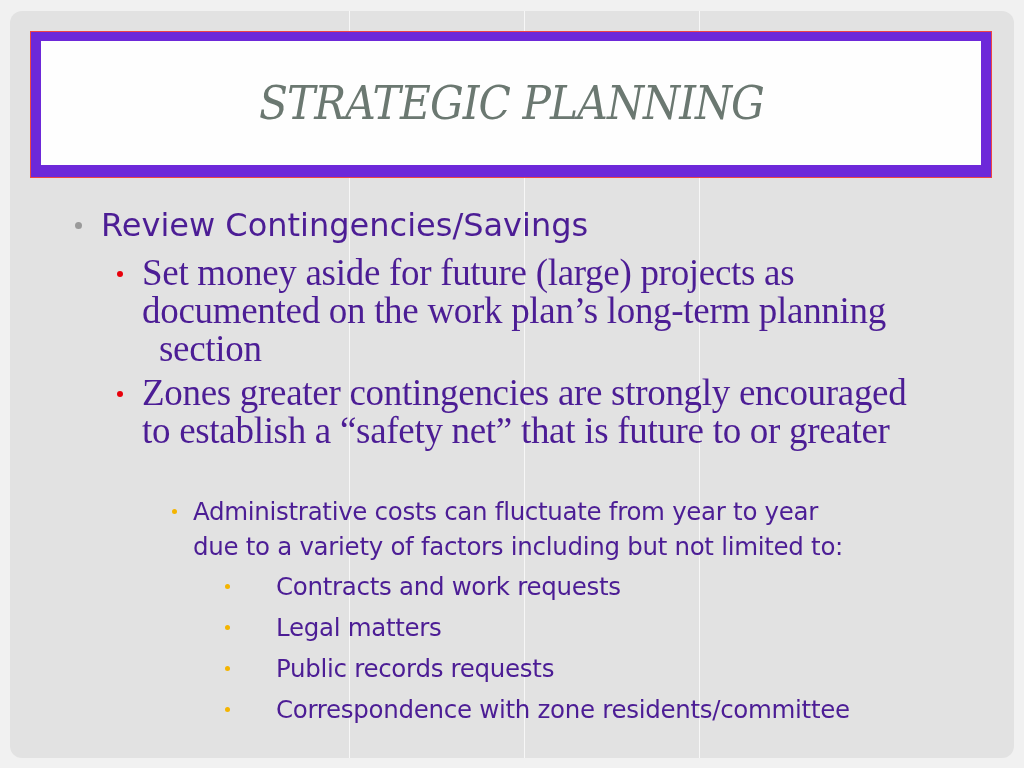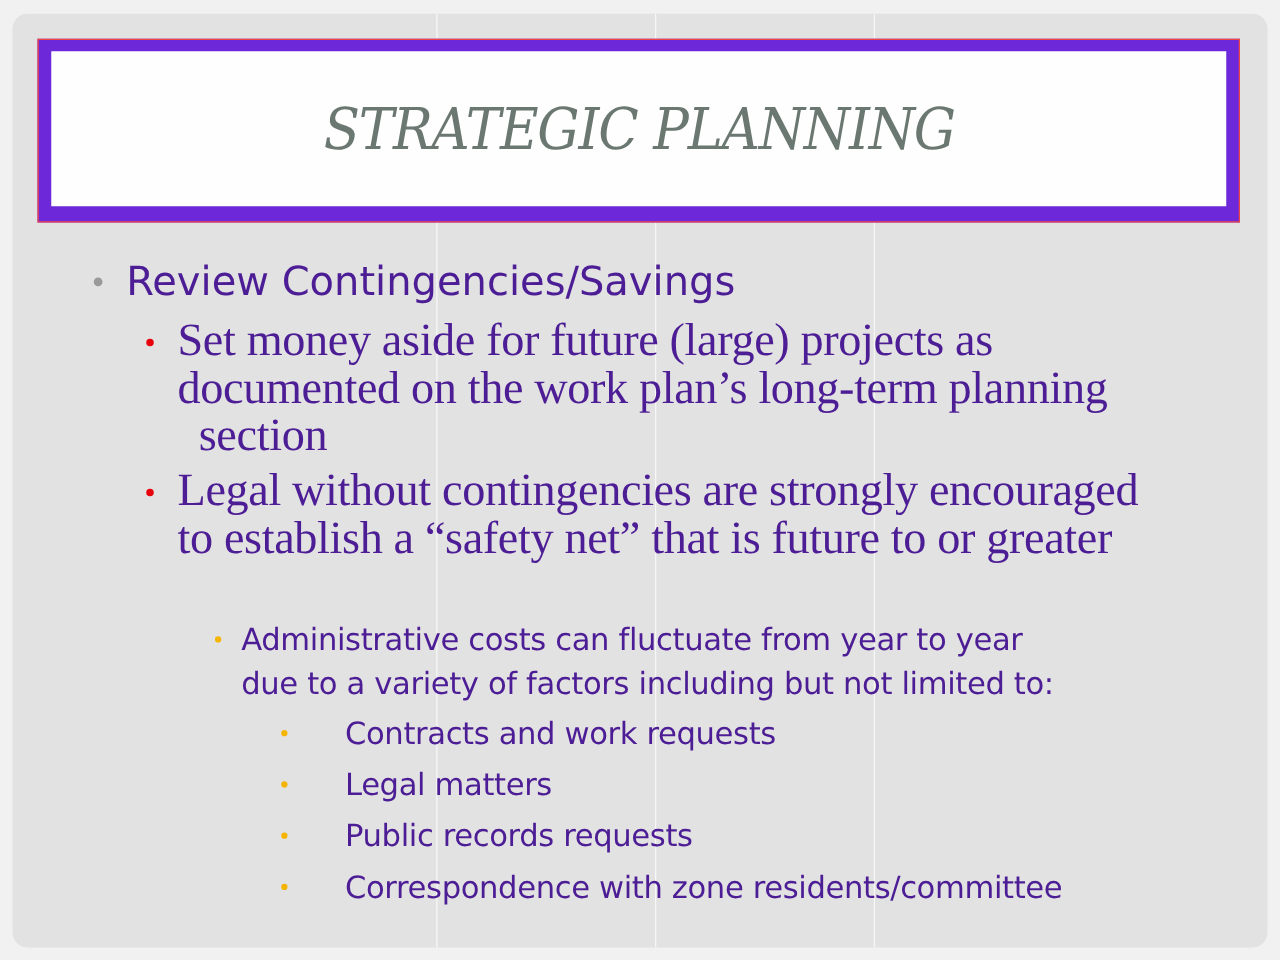--- a/index.html
+++ b/index.html
@@ -55,21 +55,21 @@
 
   <span class="bullet" style="left:75px;top:222px;width:7px;height:7px;background:#9a9a9a"></span>
   <div class="item l1" style="left:101px;top:206px">Review Contingencies/Savings</div>
 
   <span class="bullet" style="left:117px;top:271px;width:6px;height:6px;background:#e8000b"></span>
   <div class="item l2" style="left:142px;top:254px">Set money aside for future (large) projects as</div>
   <div class="item l2" style="left:142px;top:292px">documented on the work plan’s long-term planning</div>
   <div class="item l2" style="left:159px;top:330px">section</div>
 
   <span class="bullet" style="left:117px;top:391px;width:6px;height:6px;background:#e8000b"></span>
-  <div class="item l2" style="left:142px;top:374px">Legal without contingencies are strongly encouraged</div>
+  <div class="item l2" style="left:142px;top:374px">Zones greater contingencies are strongly encouraged</div>
   <div class="item l2" style="left:142px;top:412px">to establish a “safety net” that is future to or greater</div>
 
   <span class="bullet" style="left:172px;top:509px;width:5px;height:5px;background:#f4b400"></span>
   <div class="item l3" style="left:193px;top:529px">due to a variety of factors including but not limited to:</div>
   <div class="item l3" style="left:193px;top:494px">Administrative costs can fluctuate from year to year</div>
 
   <span class="bullet" style="left:225px;top:584px;width:5px;height:5px;background:#f4b400"></span>
   <div class="item l4" style="left:244px;top:569px">Contracts and work requests</div>
 
   <span class="bullet" style="left:225px;top:625px;width:5px;height:5px;background:#f4b400"></span>

